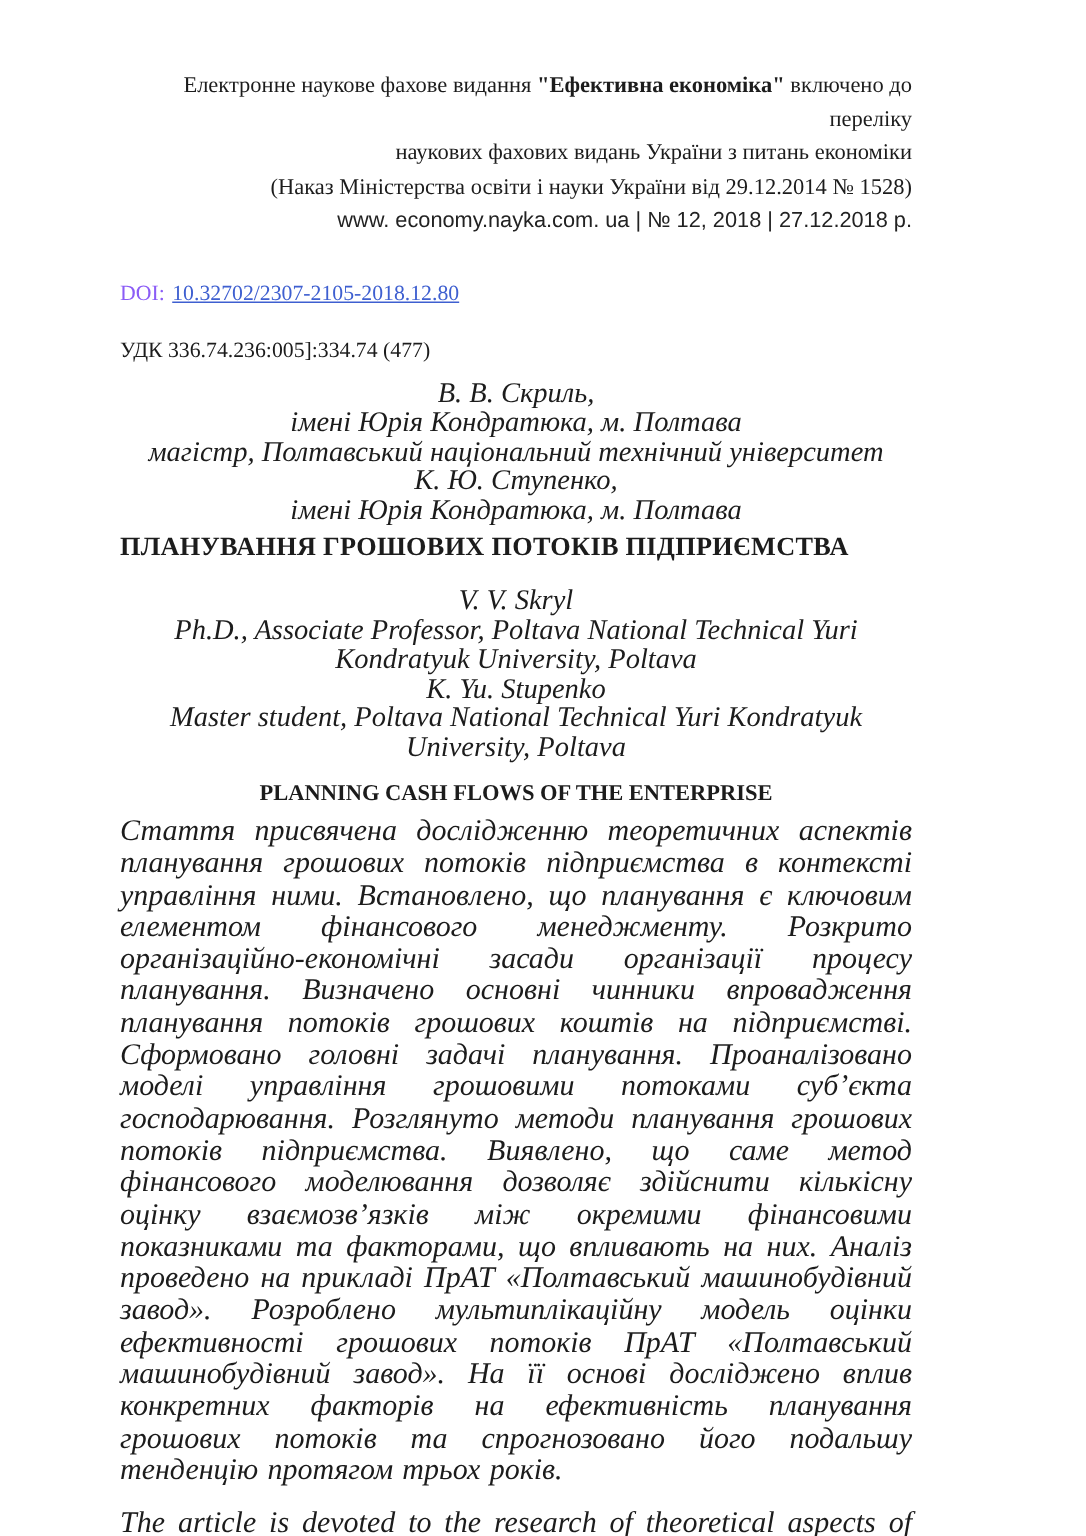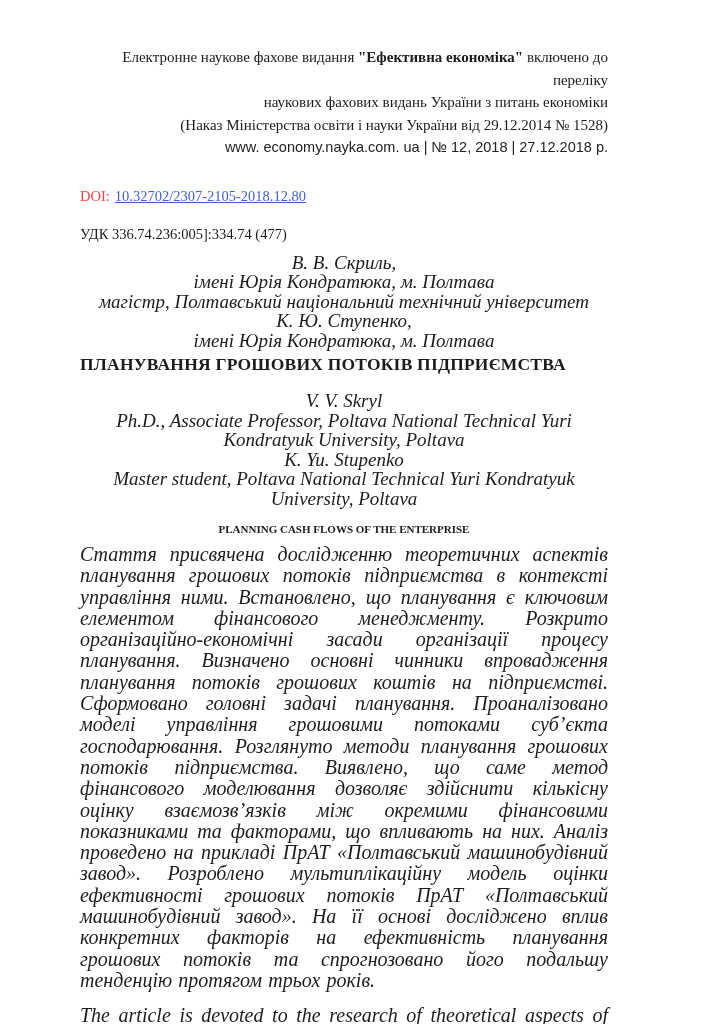--- a/index.html
+++ b/index.html
@@ -29,21 +29,21 @@
     font-family: "Liberation Sans", sans-serif;
     font-size: 14.5px;
     color: #222222;
   }
   
   .doi-line {
     margin-top: 26px;
     font-size: 14.5px;
     line-height: 22px;
   }
-  .doi-label { color: #ef4444; margin-right: 5px; }
+  .doi-label { color: #8b5cf6; margin-right: 5px; }
   .doi-link {
     color: #3e5fd0;
     text-decoration: underline;
     cursor: pointer;
   }
   
   .udk {
     margin-top: 16px;
     font-size: 14.5px;
     line-height: 22px;
@@ -62,21 +62,21 @@
     margin: 2px 0 0 0;
     text-align: left;
     font-size: 17.5px;
     font-weight: bold;
     line-height: 25px;
     letter-spacing: 0.2px;
   }
   .title-en {
     margin: 11px 0 0 0;
     text-align: center;
-    font-size: 11px;
+    font-size: 15px;
     font-weight: bold;
     line-height: 21px;
   }
   
   .abstract {
     margin: 0;
     text-align: justify;
     font-style: italic;
     font-size: 20px;
     line-height: 21.3px;

